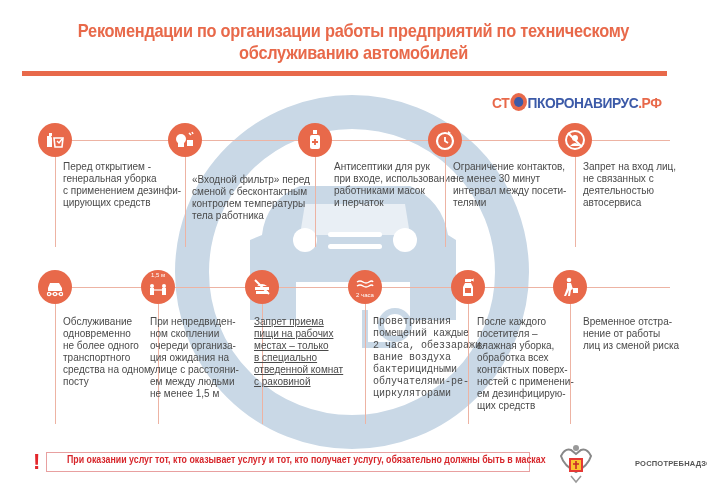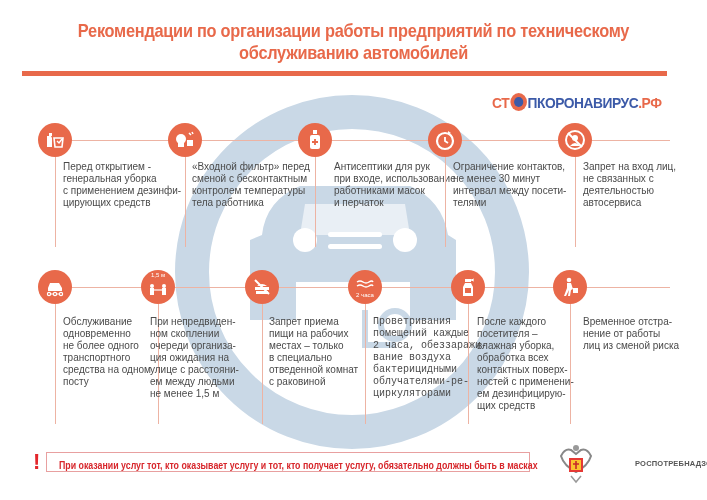--- a/index.html
+++ b/index.html
@@ -21,21 +21,21 @@
   .hline { position:absolute; height:1px; background:#EDB3A3; }
   .vline { position:absolute; width:1px; background:#EDB3A3; }
   .circle { position:absolute; width:34px; height:34px; border-radius:50%; background:#E8694A;
             display:flex; align-items:center; justify-content:center; color:#fff; }
   .circle svg { width:24px; height:24px; }
   .item-text { position:absolute; font-family:"Liberation Sans", sans-serif; font-size:10px; line-height:12px;
                color:#4a4a4a; white-space:pre-line; }
   .badge-text { position:absolute; font-size:6px; color:#fff; width:34px; text-align:center; }
   .warn-mark { position:absolute; left:33px; top:452px; color:#E3262B; font-weight:bold; font-size:22px; line-height:20px; }
   .warn-box { position:absolute; left:46px; top:452px; width:484px; height:20px; border:1px solid #E8A0A0;
-              box-sizing:border-box; display:flex; align-items:flex-end; padding-left:12px; }
+              box-sizing:border-box; display:flex; align-items:flex-start; padding-left:20px; }
   .warn-box span { color:#D7262B; font-weight:bold; font-size:11px; white-space:nowrap;
                    transform:scaleX(0.80); transform-origin:left center; display:inline-block; }
   .rpn { position:absolute; left:557px; top:442px; display:flex; align-items:center;gap:36px; }
   .rpn .emblem { width:38px; height:42px; position:relative; }
   .rpn .name { font-weight:bold; font-size:7.5px; color:#555; margin-left:4px; letter-spacing:0.2px; }
 </style>
 </head>
 <body>
 
 <svg class="watermark" viewBox="0 0 707 500">
@@ -82,21 +82,21 @@
 
 <div class="circle" style="left:168px; top:123px;">
   <svg viewBox="0 0 24 24">
       <circle cx="8" cy="11" r="5" fill="#fff"></circle>
       <path d="M5 15h6v4H5z" fill="#fff"></path>
       <path d="M14 12h6v6h-6z" fill="#fff"></path>
       <path d="M16 5l2 2 M19 4l1 2" stroke="#fff" stroke-width="1.5"></path>
     </svg>
 </div>
 <div class="vline" style="left:185px; top:157px; height:90px;"></div>
-<div class="item-text" style="left:192px; top:161px;">«Входной фильтр» перед
+<div class="item-text" style="left:192px; top:174px;">«Входной фильтр» перед
 сменой с бесконтактным
 контролем температуры
 тела работника</div>
 
 <div class="circle" style="left:298px; top:123px;">
   <svg viewBox="0 0 24 24">
       <rect x="10" y="2" width="4" height="4" fill="#fff"></rect>
       <rect x="7" y="7" width="10" height="14" rx="2" fill="#fff"></rect>
       <path d="M12 11v6 M9 14h6" stroke="#E8694A" stroke-width="1.8"></path>
     </svg>
@@ -173,21 +173,21 @@
 не менее 1,5 м</div>
 
 <div class="circle" style="left:245px; top:270px;">
   <svg viewBox="0 0 24 24">
       <path d="M5 12h14v3H5z M6 16h12v3H6z" fill="#fff"></path>
       <path d="M7 11q5-4 10 0z" fill="#fff"></path>
       <path d="M5 5l14 14" stroke="#fff" stroke-width="2"></path>
     </svg>
 </div>
 <div class="vline" style="left:262px; top:304px; height:120px;"></div>
-<div class="item-text" style="left:269px; top:316px;">Запрет приема
+<div class="item-text" style="left:254px; top:316px;text-decoration:underline;">Запрет приема
 пищи на рабочих
 местах – только
 в специально
 отведенной комнат
 с раковиной</div>
 
 <div class="circle" style="left:348px; top:270px;">
   <svg viewBox="0 0 24 24">
       <path d="M4 7q3-2 6 0t6 0t4 0 M4 11q3-2 6 0t6 0t4 0" fill="none" stroke="#fff" stroke-width="1.5"></path>
     </svg>

